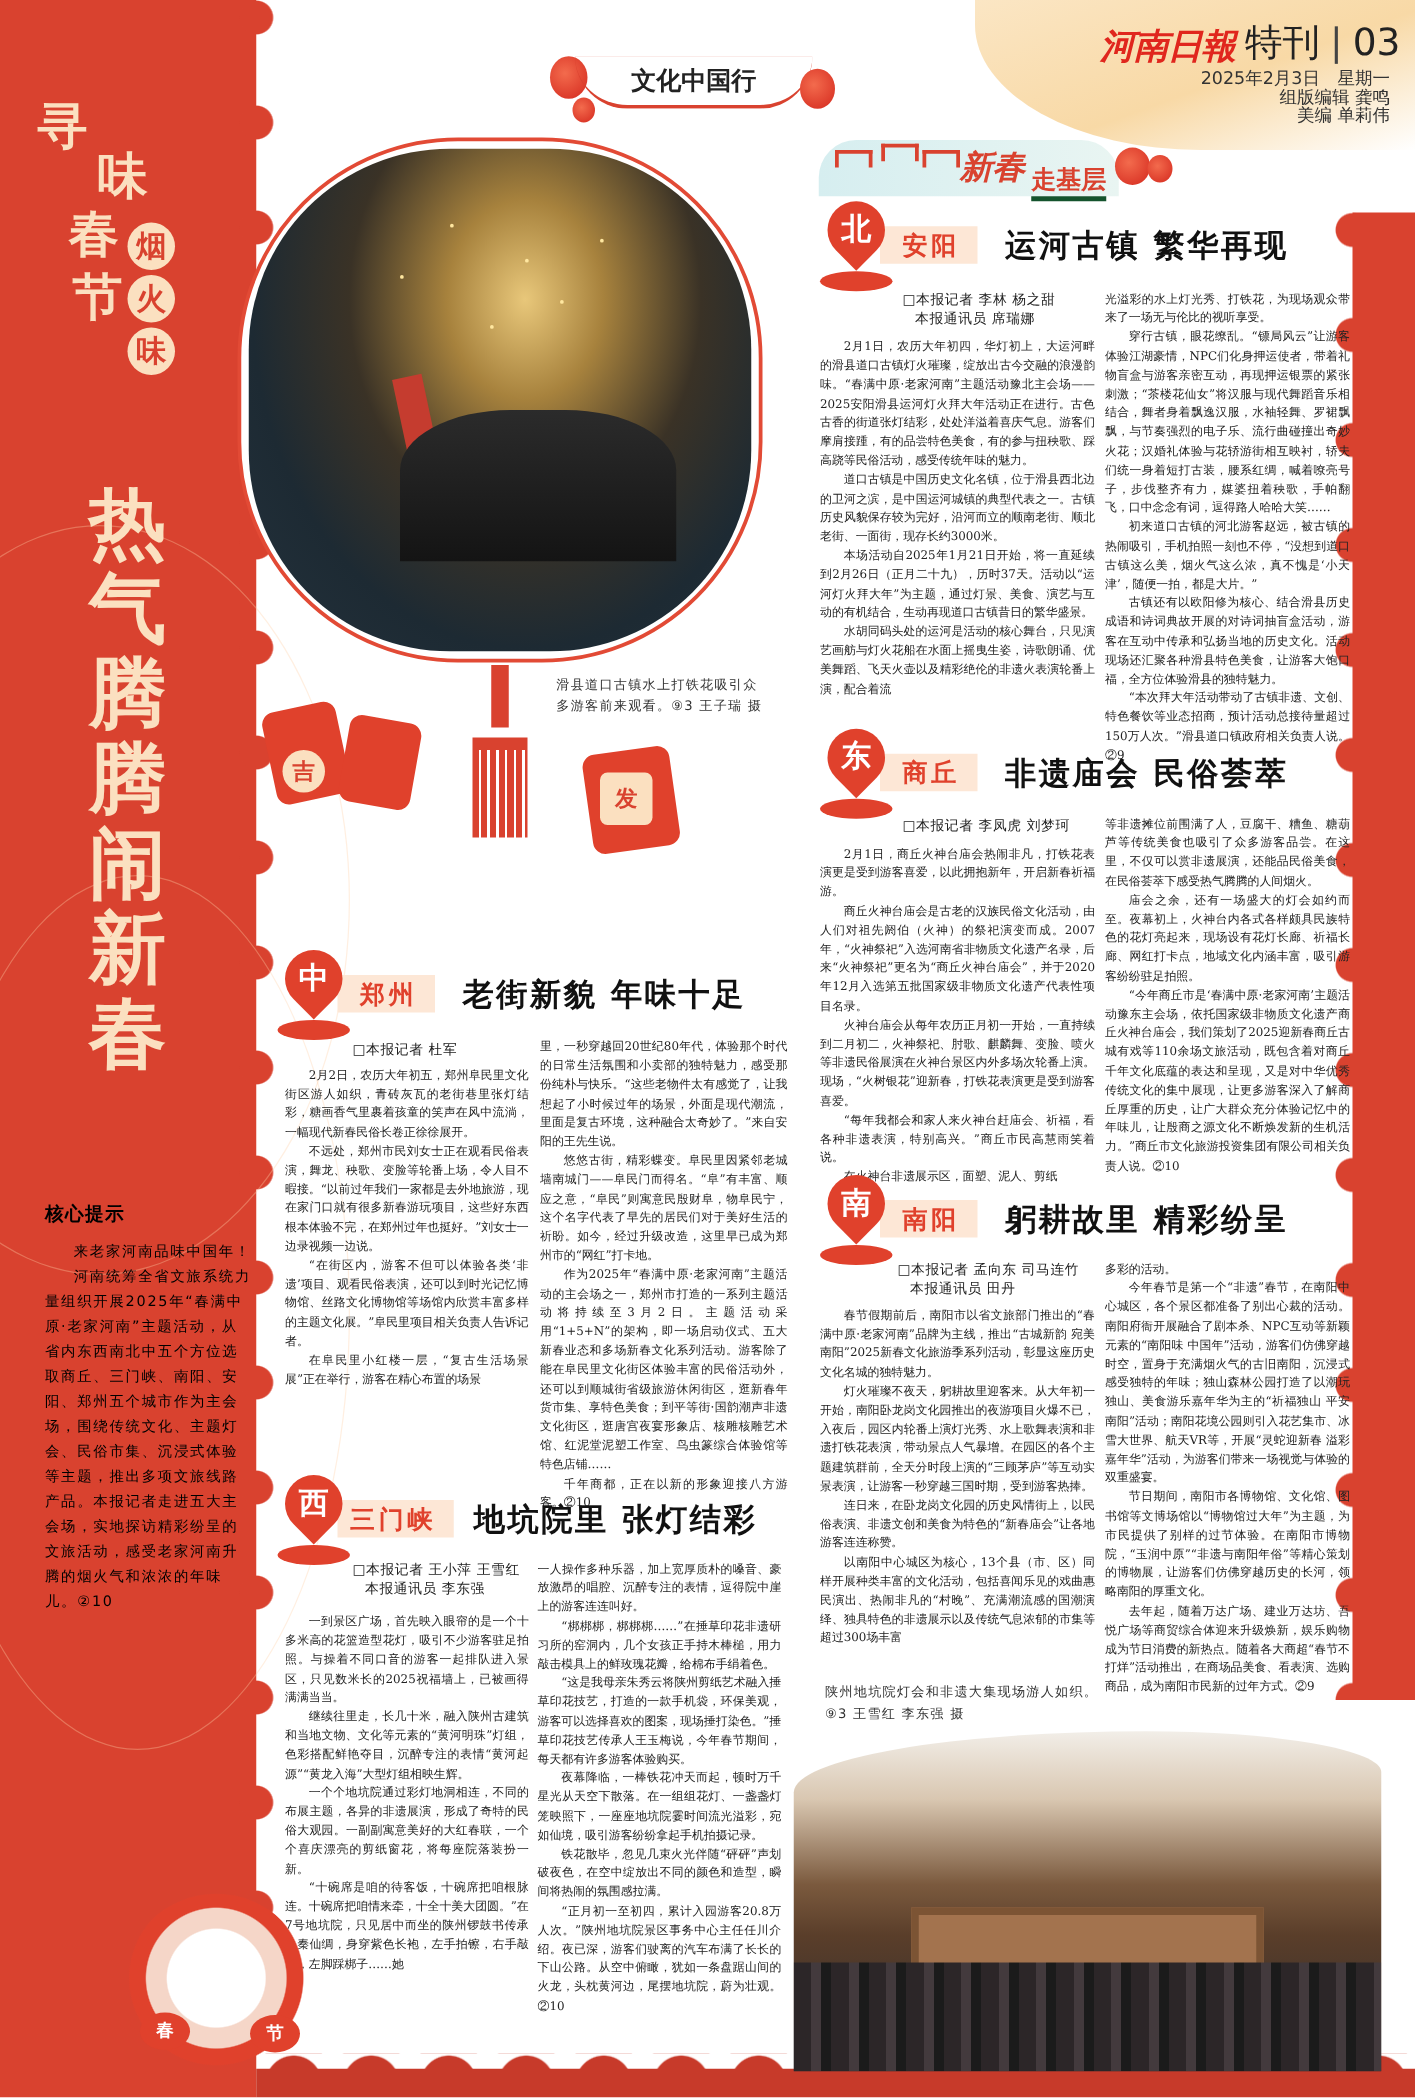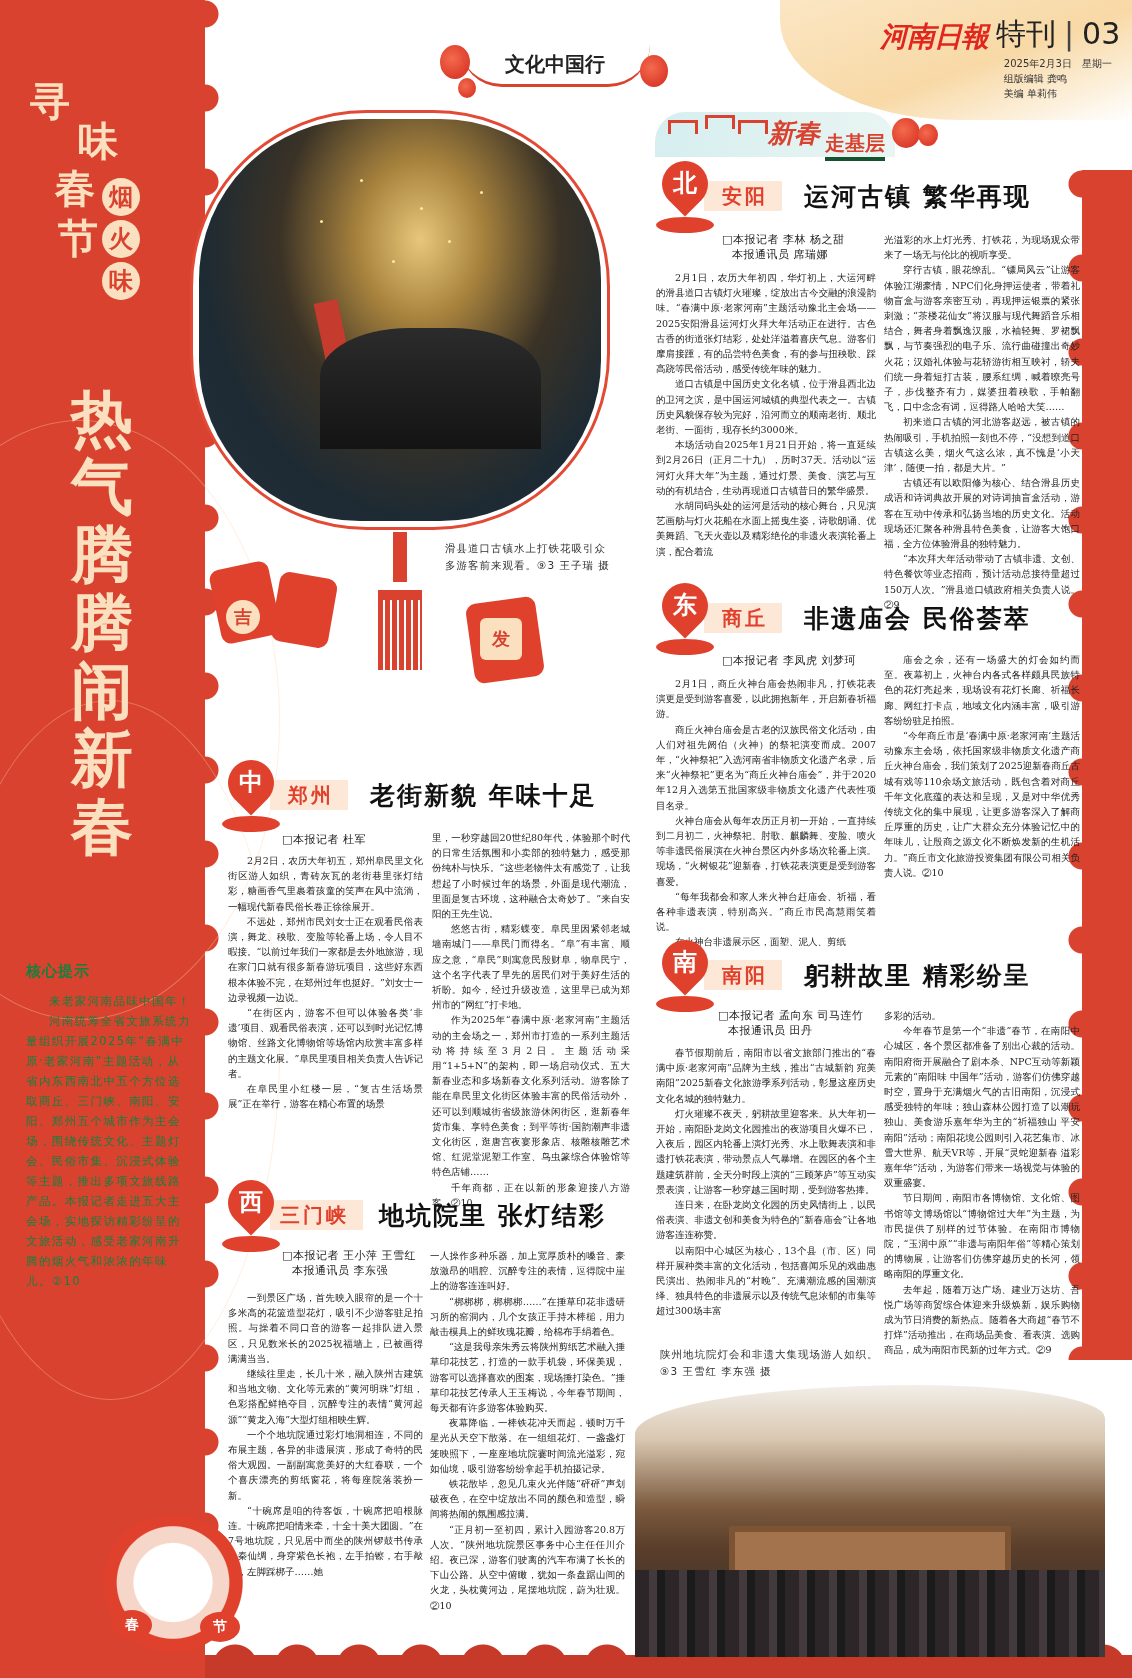--- a/index.html
+++ b/index.html
@@ -16,27 +16,27 @@
 .right-band .wavy{position:absolute;left:-14px;top:0;width:28px;height:100%;
  background:radial-gradient(circle at 14px 14px,#d9422f 13px,transparent 14px) 0 0/28px 84px repeat-y}
 .bottom-band{left:205px;top:1655px;width:927px;height:23px;background:#c73a2a}
 .bottom-band .wavy{position:absolute;left:0;top:-12px;width:100%;height:24px;
  background:radial-gradient(circle at 30px 24px,#c73a2a 22px,transparent 23px) 0 0/62px 24px repeat-x}
 
 
 .logo{left:880px;top:18px;font-family:"DejaVu Serif",serif;font-style:italic;font-weight:bold;color:#e0261d;font-size:28px;letter-spacing:-1px}
 .edition{left:996px;top:14px;font-size:30px;color:#222}
 .edition .sep{color:#444;margin:0 8px}
-.meta{right:20px;top:56px;font-size:10px;line-height:15px;color:#333}
+.meta{right:20px;top:56px;text-align:right;font-size:14px;line-height:15px;color:#333}
 
 
 .theme-title{color:#fbe0c0;font-family:"DejaVu Serif",serif;font-weight:bold;font-size:40px;line-height:46px}
 .theme-badge{width:38px;height:38px;border-radius:50%;background:#fbe0c0;color:#d9422f;font-weight:bold;font-size:24px;display:flex;align-items:center;justify-content:center}
 .big-title{left:62px;top:385px;width:80px;color:#fbe0c0;font-family:"DejaVu Serif",serif;font-weight:bold;font-size:62px;line-height:68px;text-align:center}
-.tips{left:26px;top:962px;width:165px;color:#15803d}
+.tips{left:36px;top:962px;width:165px;color:#000000}
 .tips h3{font-size:15px;margin-bottom:10px;letter-spacing:1px}
 .tips p{font-size:11.5px;line-height:20px;text-indent:2em;letter-spacing:1.4px}
 
 
 .photo-frame{left:190px;top:110px;width:420px;height:420px;border-radius:42% 42% 42% 42%/ 42% 42% 42% 42%;background:#fff;border:3px solid #e24a35;overflow:hidden}
 .photo-inner{position:absolute;inset:6px;border-radius:40%;background:radial-gradient(ellipse at 55% 30%,#e8c77a 0,#a7823d 20%,#3a3226 45%,#1d2a33 70%,#24323d 100%)}
 .photo-inner .spark{position:absolute;width:3px;height:3px;border-radius:50%;background:#ffe7a0}
 .photo-inner .crowd{position:absolute;left:30%;bottom:18%;width:55%;height:30%;background:linear-gradient(#2b2b2b,#141414);border-radius:40% 40% 0 0}
 .photo-inner .flag{position:absolute;left:32%;top:45%;width:6%;height:35%;background:#c53c2f;transform:rotate(-12deg)}
 .photo-caption{left:445px;top:540px;width:170px;font-size:10.5px;line-height:17px;letter-spacing:1px;color:#333}
@@ -197,20 +197,21 @@
 </div>
 <div class="abs byline" style="left:722px;top:653px">□本报记者 李凤虎 刘梦珂</div>
 <div class="abs body-col" style="left:656px;top:676px;width:220px">
   <p>2月1日，商丘火神台庙会热闹非凡，打铁花表演更是受到游客喜爱，以此拥抱新年，开启新春祈福游。</p>
   <p>商丘火神台庙会是古老的汉族民俗文化活动，由人们对祖先阏伯（火神）的祭祀演变而成。2007年，“火神祭祀”入选河南省非物质文化遗产名录，后来“火神祭祀”更名为“商丘火神台庙会”，并于2020年12月入选第五批国家级非物质文化遗产代表性项目名录。</p>
   <p>火神台庙会从每年农历正月初一开始，一直持续到二月初二，火神祭祀、肘歌、麒麟舞、变脸、喷火等非遗民俗展演在火神台景区内外多场次轮番上演。现场，“火树银花”迎新春，打铁花表演更是受到游客喜爱。</p>
   <p>“每年我都会和家人来火神台赶庙会、祈福，看各种非遗表演，特别高兴。”商丘市民高慧雨笑着说。</p>
   <p>在火神台非遗展示区，面塑、泥人、剪纸</p>
 </div>
 <div class="abs body-col" style="left:884px;top:652px;width:196px">
+  <p style="text-indent:0">等非遗摊位前围满了人，豆腐干、糟鱼、糖葫芦等传统美食也吸引了众多游客品尝。在这里，不仅可以赏非遗展演，还能品民俗美食，在民俗荟萃下感受热气腾腾的人间烟火。</p>
   <p>庙会之余，还有一场盛大的灯会如约而至。夜幕初上，火神台内各式各样颇具民族特色的花灯亮起来，现场设有花灯长廊、祈福长廊、网红打卡点，地域文化内涵丰富，吸引游客纷纷驻足拍照。</p>
   <p>“今年商丘市是‘春满中原·老家河南’主题活动豫东主会场，依托国家级非物质文化遗产商丘火神台庙会，我们策划了2025迎新春商丘古城有戏等110余场文旅活动，既包含着对商丘千年文化底蕴的表达和呈现，又是对中华优秀传统文化的集中展现，让更多游客深入了解商丘厚重的历史，让广大群众充分体验记忆中的年味儿，让殷商之源文化不断焕发新的生机活力。”商丘市文化旅游投资集团有限公司相关负责人说。②10</p>
 </div>
 
 <div class="abs" style="left:662px;top:955px">
   <div class="art-head">
     <div class="pin">
         <div class="disk"></div>
         <div class="dir">南</div>
         <div class="base"></div>

